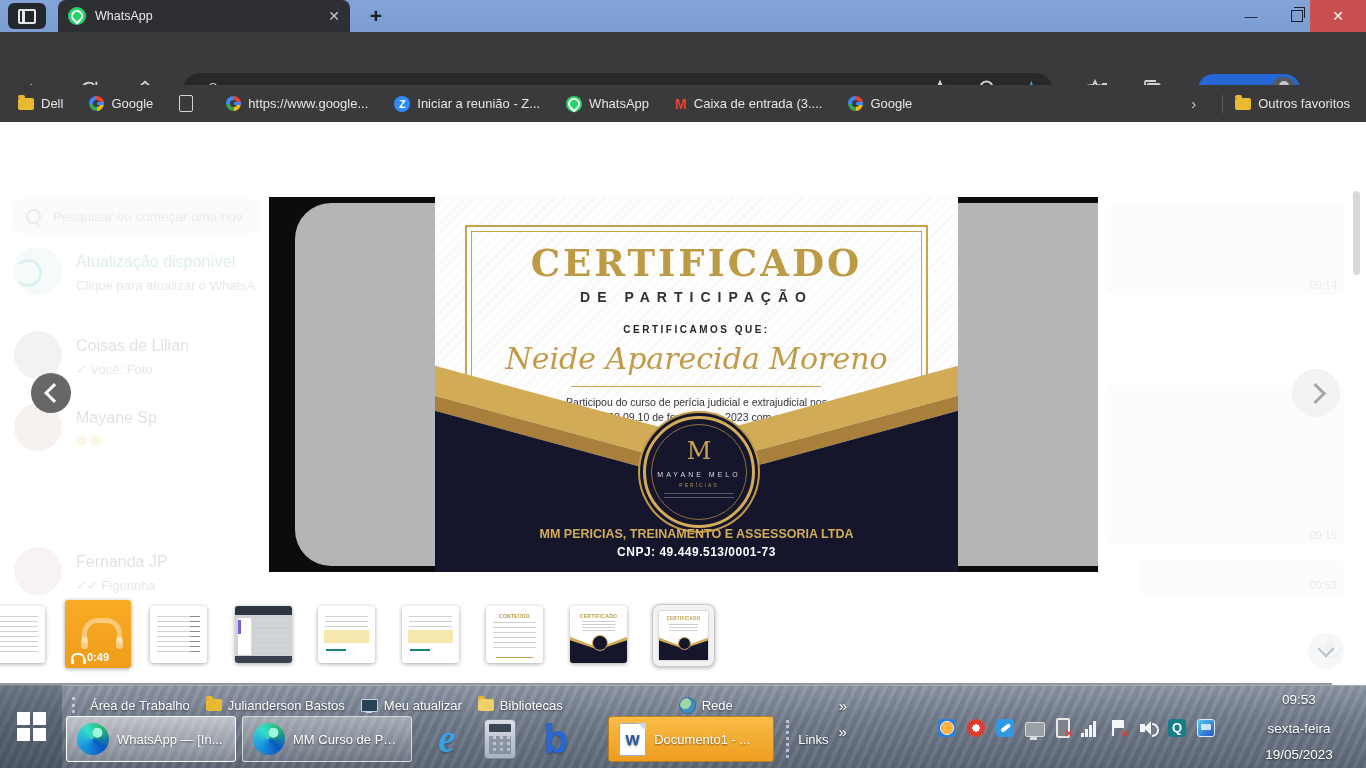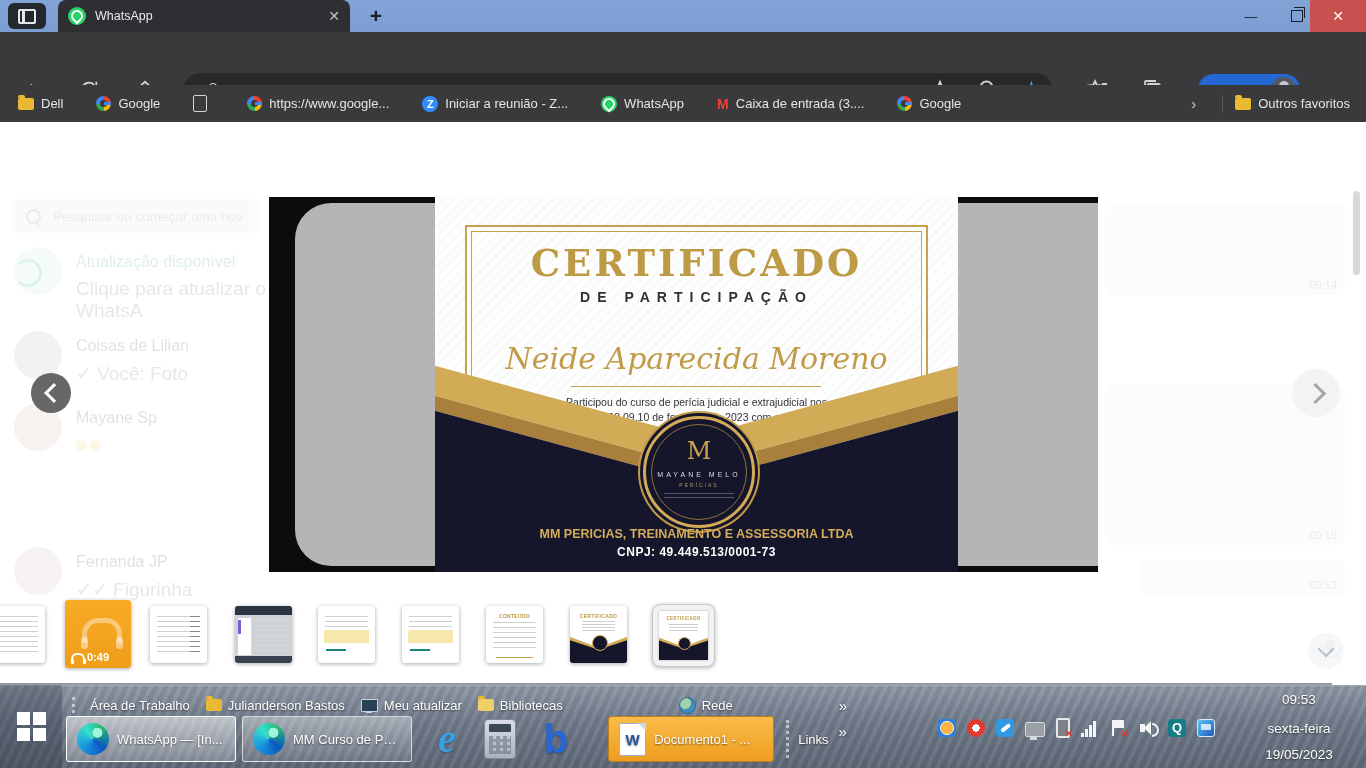--- a/index.html
+++ b/index.html
@@ -33,21 +33,21 @@
   #addr .pre{color:#909195;font-size:14.5px;margin-left:4px;}
   #addr .host{color:#ececee;font-size:14.5px;}
   #inprivate{left:1198px;top:42px;height:31px;background:#2567d3;border-radius:16px;display:flex;align-items:center;padding:0 4px 0 14px;}
   #inprivate .t{color:#fff;font-size:13px;margin-right:8px;}
   .avatar-badge{width:25px;height:25px;border-radius:50%;background:#55585e;position:relative;overflow:hidden;}
   .avatar-badge:before{content:"";position:absolute;left:7.5px;top:4px;width:10px;height:10px;border-radius:50%;background:#c4c7cc;}
   .avatar-badge:after{content:"";position:absolute;left:3.5px;top:16px;width:18px;height:12px;border-radius:50% 50% 0 0;background:#c4c7cc;}
 
   
   #bookmarks{left:0;top:85px;width:1366px;height:37px;background:#3a3a3c;display:flex;align-items:center;padding-left:18px;box-sizing:border-box;}
-  .bm{display:flex;align-items:center;margin-right:33px;color:#e4e5e7;font-size:13px;white-space:nowrap;}
+  .bm{display:flex;align-items:center;margin-right:26px;color:#e4e5e7;font-size:13px;white-space:nowrap;}
   .bm .lbl{margin-left:7px;}
   .folder{width:16px;height:12px;background:#e8b931;border-radius:2px;position:relative;flex:0 0 auto;}
   .folder:before{content:"";position:absolute;left:0;top:-3px;width:7px;height:3px;background:#e8b931;border-radius:2px 2px 0 0;}
   .gicon{width:15px;height:15px;border-radius:50%;flex:0 0 auto;background:conic-gradient(#ea4335 0 25%,#fbbc05 25% 50%,#34a853 50% 75%,#4285f4 75% 100%);position:relative;}
   .gicon:before{content:"";position:absolute;left:4px;top:4px;width:7px;height:7px;border-radius:50%;background:#3a3a3c;}
   .gicon:after{content:"";position:absolute;right:0px;top:6px;width:7px;height:3px;background:#4285f4;}
   .page-ic{width:12px;height:15px;border:1.6px solid #d3d4d6;border-radius:2px;}
   .zoom-ic{width:16px;height:16px;border-radius:50%;background:#2d8cff;color:#fff;font-size:11px;font-weight:bold;text-align:center;line-height:16px;}
   .gmail-ic{color:#ea4335;font-weight:bold;font-size:14px;}
   #bm-right{position:absolute;right:10px;top:85px;height:37px;display:flex;align-items:center;color:#e4e5e7;font-size:13px;}
@@ -67,21 +67,21 @@
 
   
   #viewer{left:0;top:185px;width:1366px;height:500px;background:#fff;}
   #faint{position:absolute;left:0;top:0;width:1366px;height:500px;opacity:.13;}
   .srch{position:absolute;left:12px;top:14px;width:248px;height:34px;background:#d8dee2;border-radius:8px;display:flex;align-items:center;color:#54656f;font-size:13.5px;}
   .mag{width:11px;height:11px;border:2px solid #54656f;border-radius:50%;margin:0 12px 0 14px;position:relative;}
   .mag:after{content:"";position:absolute;left:9px;top:11px;width:2px;height:6px;background:#54656f;transform:rotate(-45deg);}
   .chat-row{position:absolute;left:0;width:270px;}
   .c-av{position:absolute;left:14px;width:48px;height:48px;border-radius:50%;background:#aab4ba;}
   .c-name{position:absolute;left:76px;top:6px;font-size:16px;color:#111b21;}
-  .c-prev{position:absolute;left:76px;top:31px;font-size:19px;color:#3b4a54;}
+  .c-prev{position:absolute;left:76px;top:31px;font-size:13px;color:#3b4a54;}
   .tealc{background:#b9e8dc;}
   .upd-arrow{position:absolute;left:14px;top:12px;width:22px;height:22px;border:3px solid #009b83;border-radius:50%;border-left-color:transparent;}
   .emoji-c{display:inline-block;width:11px;height:11px;border-radius:50%;background:#f6c445;margin-right:3px;}
   .bubble{position:absolute;background:#e7ebee;border-radius:8px;}
   .b-time{position:absolute;right:8px;bottom:4px;font-size:11px;color:#54656f;}
   .micg{position:absolute;width:8px;height:13px;border-radius:4px;background:#7a8a94;}
   .micg:after{content:"";position:absolute;left:-3px;top:6px;width:14px;height:10px;border:2px solid #7a8a94;border-top:none;border-radius:0 0 9px 9px;}
 
   
   #media{left:269px;top:12px;width:829px;height:375px;background:#0c0c0e;}
@@ -408,20 +408,21 @@
       <div class="micg" style="left:1326px;top:455px;"></div>
     </div>
 
     <div id="media" class="ab">
       <div class="grayrect"></div>
       <div id="cert">
         <div class="frame1"></div>
         <div class="frame2"></div>
         <div class="t1">CERTIFICADO</div>
         <div class="t2">DE PARTICIPAÇÃO</div>
+        <div class="t3">CERTIFICAMOS QUE:</div>
         <div class="nm">Neide Aparecida Moreno</div>
         <div class="rule"></div>
         <div class="body">
           <div>Participou do curso de perícia judicial e extrajudicial nos</div>
           <div>dias 06,07,08,09,10 de fevereiro de 2023 com carga horária</div>
           <div>total de 21 horas</div>
         </div>
         <div class="wingA"></div>
         <div class="wingB"></div>
         <div class="navyV"></div>

